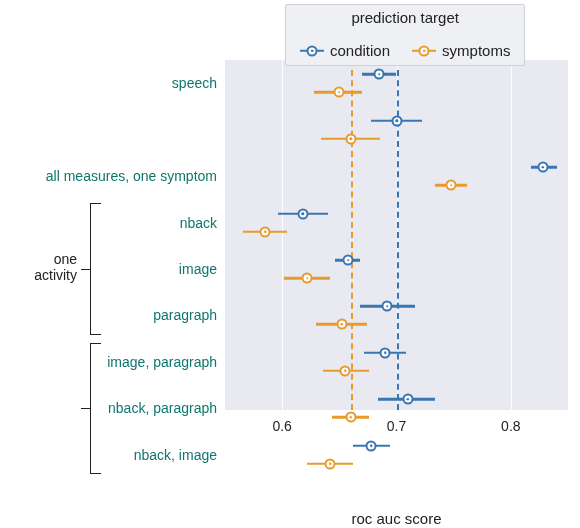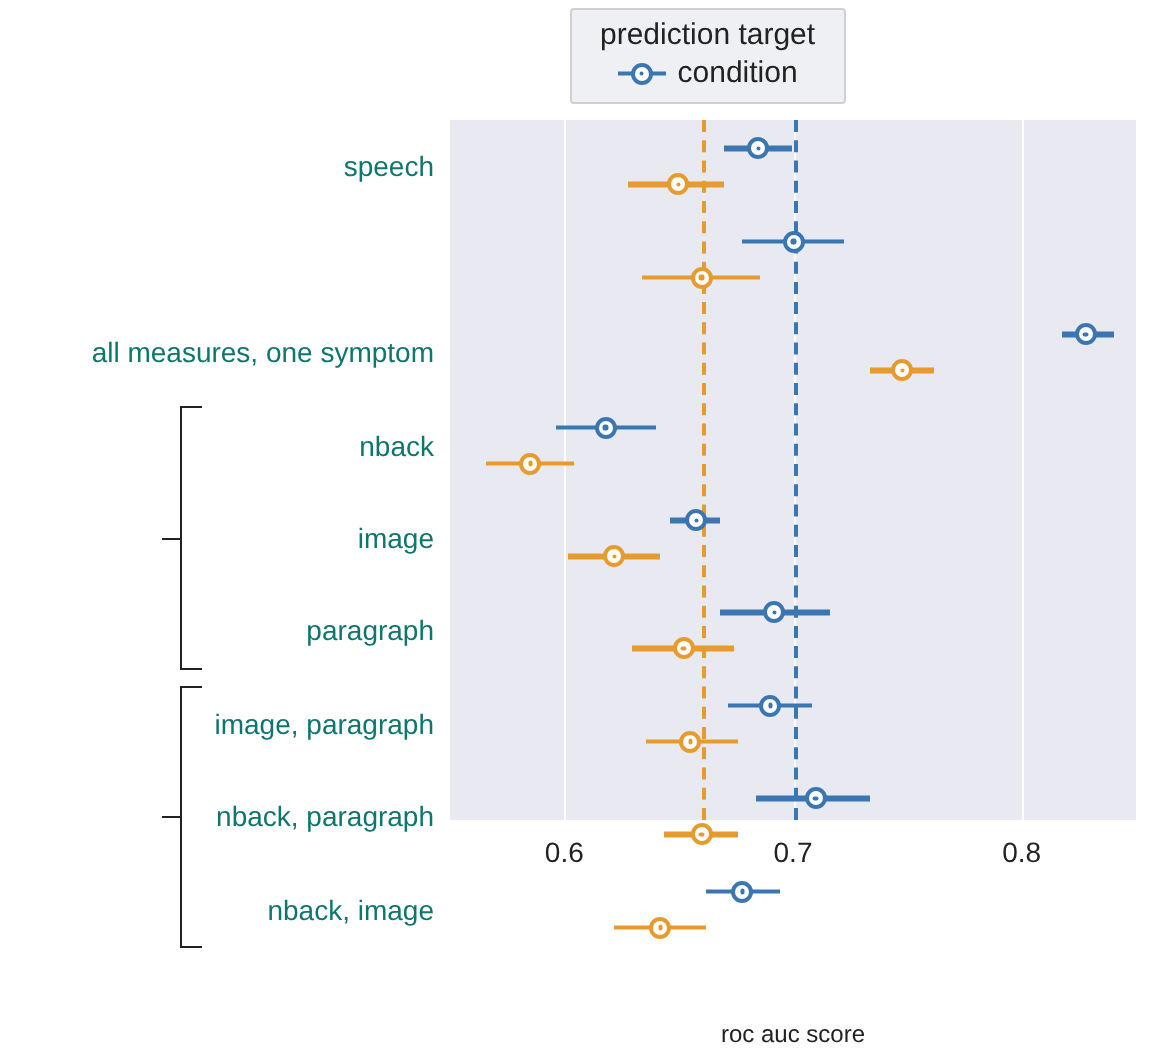--- a/index.html
+++ b/index.html
@@ -65,39 +65,39 @@
     top: 100%;
     transform: translateX(-50%);
     padding-top: 8px;
     font-size: 14px;
     color: #222;
   }
   .xtitle {
     position: absolute;
     left: 50%;
     transform: translateX(-50%);
-    font-size: 12px;
+    font-size: 15px;
     color: #222;
   }
   .legend {
     position: absolute;
     background: #eef0f4;
     border: 1px solid #cfcfd6;
     border-radius: 2px;
     padding: 4px 14px 6px 14px;
     font-size: 15px;
     color: #222;
     text-align: center;
   }
   .legend-row {
     display: flex;
     align-items: center;
     justify-content: center;
     gap: 22px;
-    margin-top: 2px;
+    margin-top: 16px;
   }
   .legend-item { display: flex; align-items: center; gap: 6px; }
   .legend-mark {
     position: relative;
     width: 24px; height: 12px;
   }
   .legend-mark .bar {
     position: absolute; left:0; right:0; top:50%; height:2.5px; transform: translateY(-50%);
   }
   .legend-mark .circ {
@@ -224,33 +224,43 @@
     <div>prediction target</div>
     <div class="legend-row">
       <div class="legend-item">
         <span class="legend-mark">
           <span class="bar" id="lm1b" style="background: rgb(58, 118, 177);"></span>
             <span class="circ" id="lm1c" style="border-color: rgb(58, 118, 177);"></span>
             <span class="dot" id="lm1d" style="background: rgb(58, 118, 177);"></span>
         </span>
         <span>condition</span>
       </div>
+      <div class="legend-item">
+        <span class="legend-mark">
+          <span class="bar" id="lm2b" style="background: rgb(231, 155, 45);"></span>
+            <span class="circ" id="lm2c" style="border-color: rgb(231, 155, 45);"></span>
+            <span class="dot" id="lm2d" style="background: rgb(231, 155, 45);"></span>
+        </span>
+        <span>symptoms</span>
+      </div>
     </div>
   </div>
 <div class="ylabel" style="top: 83.2222px; right: 363px;">speech</div>
     <div class="ylabel" style="top: 176.111px; right: 363px;">all measures, one symptom</div>
     <div class="ylabel" style="top: 222.556px; right: 363px;">nback</div>
     <div class="ylabel" style="top: 269px; right: 363px;">image</div>
     <div class="ylabel" style="top: 315.444px; right: 363px;">paragraph</div>
     <div class="ylabel" style="top: 408.333px; right: 363px;">nback, paragraph</div>
     <div class="ylabel" style="top: 361.889px; right: 363px;">image, paragraph</div>
     <div class="ylabel" style="top: 454.778px; right: 363px;">nback, image</div>
     <div class="bracket" style="left: 90px; top: 203.333px; height: 131.333px;">
       <div class="top"></div>
       <div class="bot"></div>
       <div class="mid"></div>
     </div>
+    <div class="group-label" style="right: 503px; top: 251px;">one
+activity</div>
     <div class="bracket" style="left: 90px; top: 342.667px; height: 131.333px;">
       <div class="top"></div>
       <div class="bot"></div>
       <div class="mid"></div>
     </div>
   </div>
 
 </body></html>

